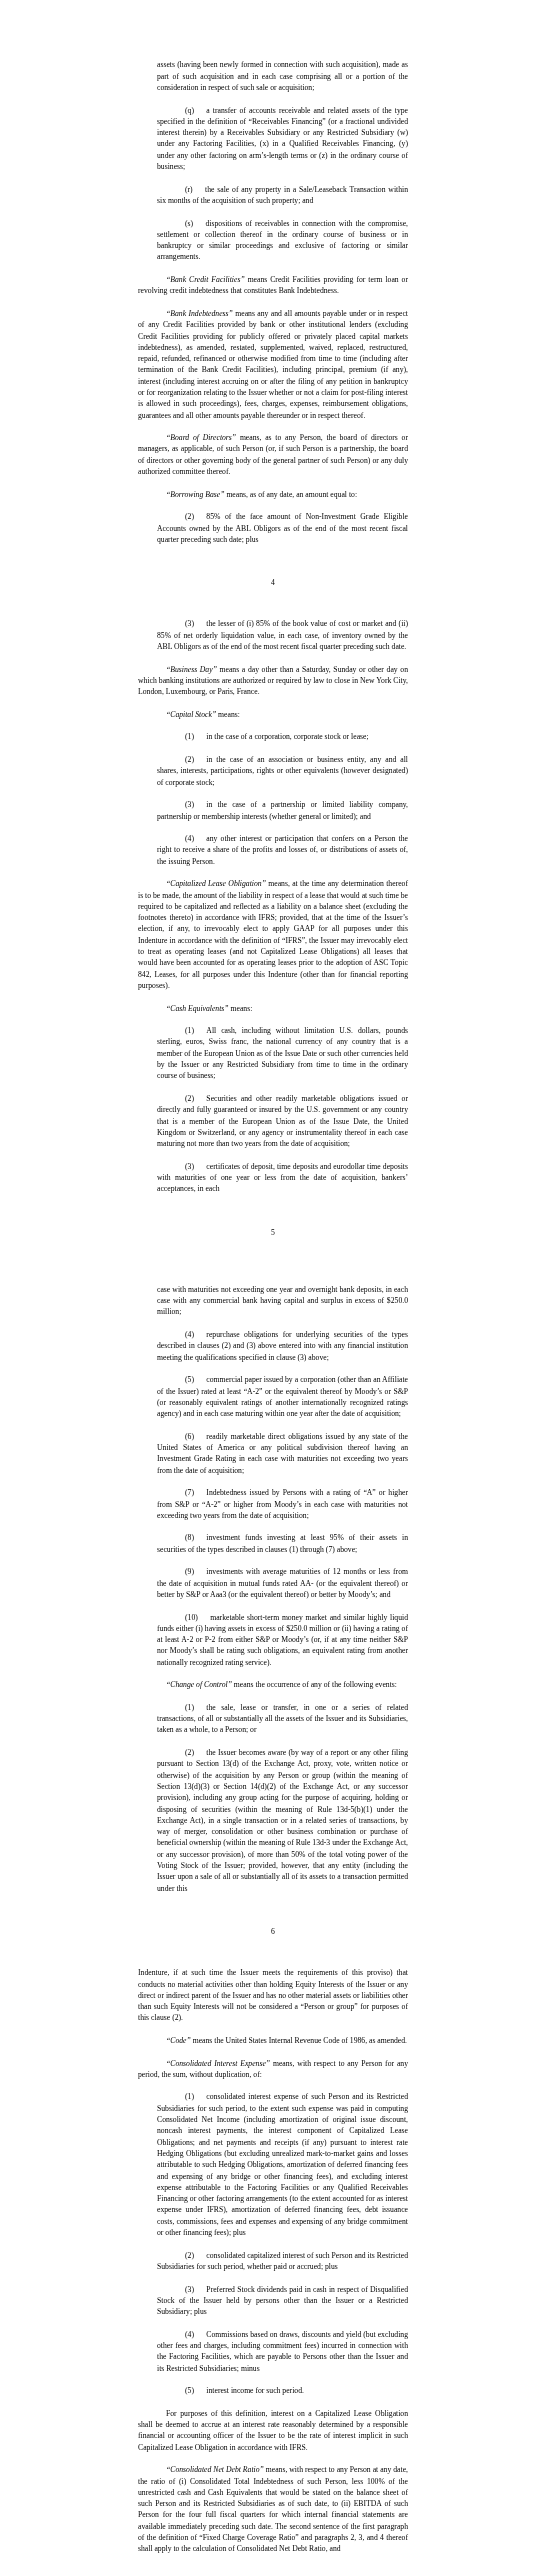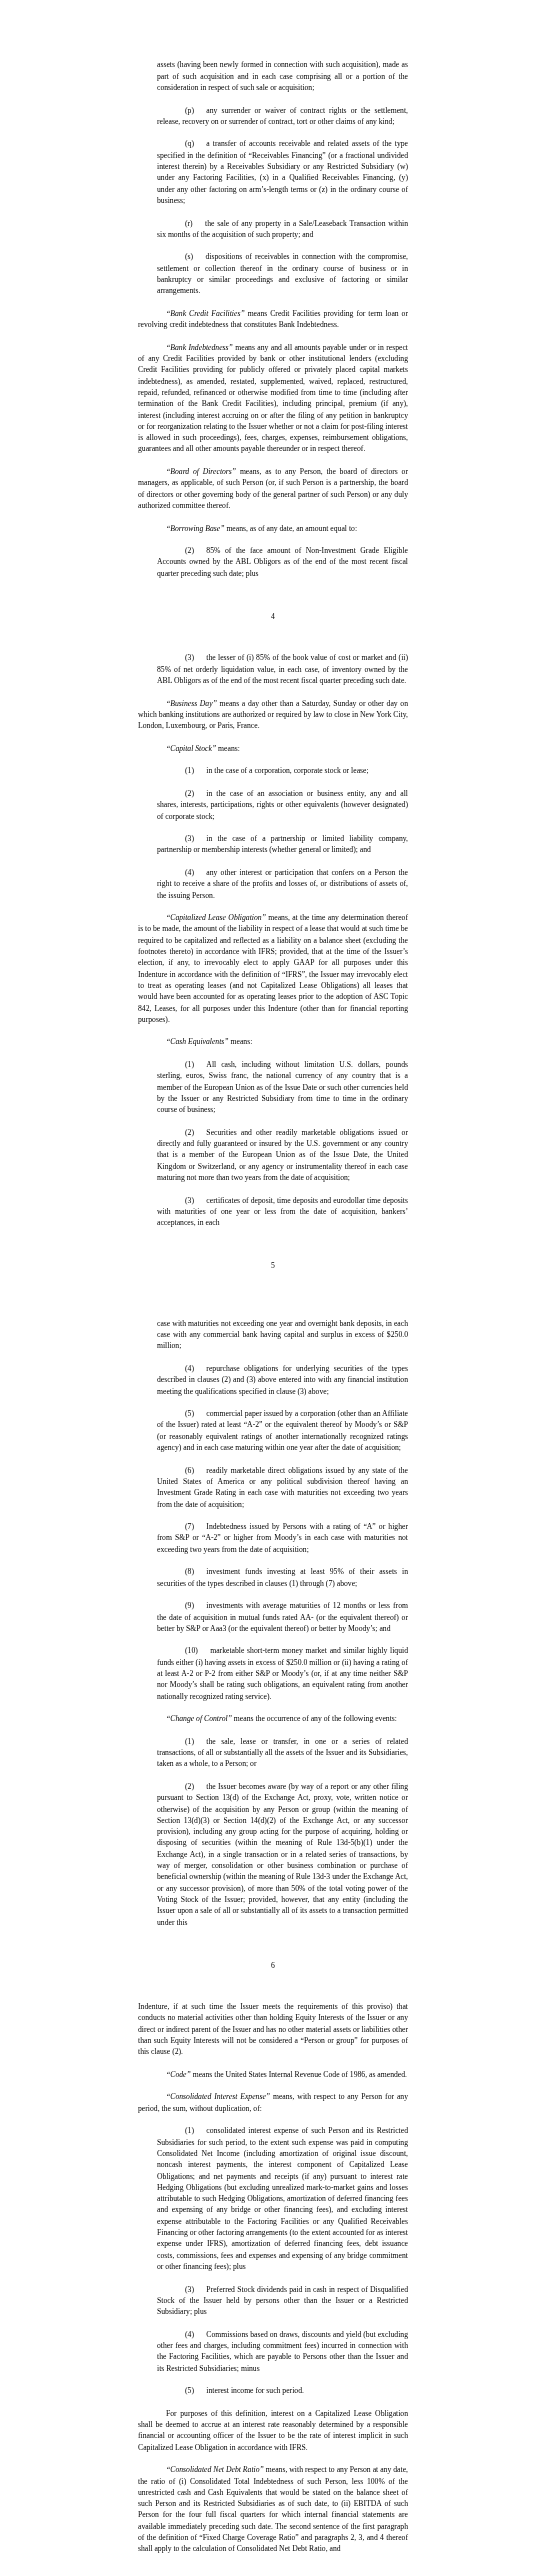--- a/index.html
+++ b/index.html
@@ -44,21 +44,20 @@
     margin: 32px 0 30px 0;
   }
 </style>
 </head>
 <body>
 
 <div class="doc">
   <div class="doc-column" id="doc-column">
       <section>
         <p class="cont"><span>assets (having been newly formed in connection with such acquisition), made as part of such acquisition and in each case comprising all or a portion of the consideration in respect of such sale or acquisition;</span></p>
-        <p class="clause"><span class="clause-num">(p)</span><span>any surrender or waiver of contract rights or the settlement, release, recovery on or surrender of contract, tort or other claims of any kind;</span></p>
         <p class="clause"><span class="clause-num">(q)</span><span>a transfer of accounts receivable and related assets of the type specified in the definition of “Receivables Financing” (or a fractional undivided interest therein) by a Receivables Subsidiary or any Restricted Subsidiary (w) under any Factoring Facilities, (x) in a Qualified Receivables Financing, (y) under any other factoring on arm’s-length terms or (z) in the ordinary course of business;</span></p>
         <p class="clause"><span class="clause-num">(r)</span><span>the sale of any property in a Sale/Leaseback Transaction within six months of the acquisition of such property; and</span></p>
         <p class="clause"><span class="clause-num">(s)</span><span>dispositions of receivables in connection with the compromise, settlement or collection thereof in the ordinary course of business or in bankruptcy or similar proceedings and exclusive of factoring or similar arrangements.</span></p>
         <p class="body"><em class="term">“Bank Credit Facilities”</em> <span>means Credit Facilities providing for term loan or revolving credit indebtedness that constitutes Bank Indebtedness.</span></p>
         <p class="body"><em class="term">“Bank Indebtedness”</em> <span>means any and all amounts payable under or in respect of any Credit Facilities provided by bank or other institutional lenders (excluding Credit Facilities providing for publicly offered or privately placed capital markets indebtedness), as amended, restated, supplemented, waived, replaced, restructured, repaid, refunded, refinanced or otherwise modified from time to time (including after termination of the Bank Credit Facilities), including principal, premium (if any), interest (including interest accruing on or after the filing of any petition in bankruptcy or for reorganization relating to the Issuer whether or not a claim for post-filing interest is allowed in such proceedings), fees, charges, expenses, reimbursement obligations, guarantees and all other amounts payable thereunder or in respect thereof.</span></p>
         <p class="body"><em class="term">“Board of Directors”</em> <span>means, as to any Person, the board of directors or managers, as applicable, of such Person (or, if such Person is a partnership, the board of directors or other governing body of the general partner of such Person) or any duly authorized committee thereof.</span></p>
         <p class="body"><em class="term">“Borrowing Base”</em> <span>means, as of any date, an amount equal to:</span></p>
         <p class="clause"><span class="clause-num">(2)</span><span>85% of the face amount of Non-Investment Grade Eligible Accounts owned by the ABL Obligors as of the end of the most recent fiscal quarter preceding such date; plus</span></p>
         <div class="page-number">4</div>
       </section>
@@ -89,20 +88,21 @@
         <p class="body"><em class="term">“Change of Control”</em> <span>means the occurrence of any of the following events:</span></p>
         <p class="clause"><span class="clause-num">(1)</span><span>the sale, lease or transfer, in one or a series of related transactions, of all or substantially all the assets of the Issuer and its Subsidiaries, taken as a whole, to a Person; or</span></p>
         <p class="clause"><span class="clause-num">(2)</span><span>the Issuer becomes aware (by way of a report or any other filing pursuant to Section 13(d) of the Exchange Act, proxy, vote, written notice or otherwise) of the acquisition by any Person or group (within the meaning of Section 13(d)(3) or Section 14(d)(2) of the Exchange Act, or any successor provision), including any group acting for the purpose of acquiring, holding or disposing of securities (within the meaning of Rule 13d-5(b)(1) under the Exchange Act), in a single transaction or in a related series of transactions, by way of merger, consolidation or other business combination or purchase of beneficial ownership (within the meaning of Rule 13d-3 under the Exchange Act, or any successor provision), of more than 50% of the total voting power of the Voting Stock of the Issuer; provided, however, that any entity (including the Issuer upon a sale of all or substantially all of its assets to a transaction permitted under this</span></p>
         <div class="page-number">6</div>
       </section>
       <section>
         <p class="cont-full"><span>Indenture, if at such time the Issuer meets the requirements of this proviso) that conducts no material activities other than holding Equity Interests of the Issuer or any direct or indirect parent of the Issuer and has no other material assets or liabilities other than such Equity Interests will not be considered a “Person or group” for purposes of this clause (2).</span></p>
         <p class="body"><em class="term">“Code”</em> <span>means the United States Internal Revenue Code of 1986, as amended.</span></p>
         <p class="body"><em class="term">“Consolidated Interest Expense”</em> <span>means, with respect to any Person for any period, the sum, without duplication, of:</span></p>
         <p class="clause"><span class="clause-num">(1)</span><span>consolidated interest expense of such Person and its Restricted Subsidiaries for such period, to the extent such expense was paid in computing Consolidated Net Income (including amortization of original issue discount, noncash interest payments, the interest component of Capitalized Lease Obligations; and net payments and receipts (if any) pursuant to interest rate Hedging Obligations (but excluding unrealized mark-to-market gains and losses attributable to such Hedging Obligations, amortization of deferred financing fees and expensing of any bridge or other financing fees), and excluding interest expense attributable to the Factoring Facilities or any Qualified Receivables Financing or other factoring arrangements (to the extent accounted for as interest expense under IFRS), amortization of deferred financing fees, debt issuance costs, commissions, fees and expenses and expensing of any bridge commitment or other financing fees); plus</span></p>
+        <p class="clause"><span class="clause-num">(2)</span><span>consolidated capitalized interest of such Person and its Restricted Subsidiaries for such period, whether paid or accrued; plus</span></p>
         <p class="clause"><span class="clause-num">(3)</span><span>Preferred Stock dividends paid in cash in respect of Disqualified Stock of the Issuer held by persons other than the Issuer or a Restricted Subsidiary; plus</span></p>
         <p class="clause"><span class="clause-num">(4)</span><span>Commissions based on draws, discounts and yield (but excluding other fees and charges, including commitment fees) incurred in connection with the Factoring Facilities, which are payable to Persons other than the Issuer and its Restricted Subsidiaries; minus</span></p>
         <p class="clause"><span class="clause-num">(5)</span><span>interest income for such period.</span></p>
         <p class="body"><span>For purposes of this definition, interest on a Capitalized Lease Obligation shall be deemed to accrue at an interest rate reasonably determined by a responsible financial or accounting officer of the Issuer to be the rate of interest implicit in such Capitalized Lease Obligation in accordance with IFRS.</span></p>
         <p class="body"><em class="term">“Consolidated Net Debt Ratio”</em> <span>means, with respect to any Person at any date, the ratio of (i) Consolidated Total Indebtedness of such Person, less 100% of the unrestricted cash and Cash Equivalents that would be stated on the balance sheet of such Person and its Restricted Subsidiaries as of such date, to (ii) EBITDA of such Person for the four full fiscal quarters for which internal financial statements are available immediately preceding such date. The second sentence of the first paragraph of the definition of “Fixed Charge Coverage Ratio” and paragraphs 2, 3, and 4 thereof shall apply to the calculation of Consolidated Net Debt Ratio, and</span></p>
       </section>
     </div>
 </div>
 
 

